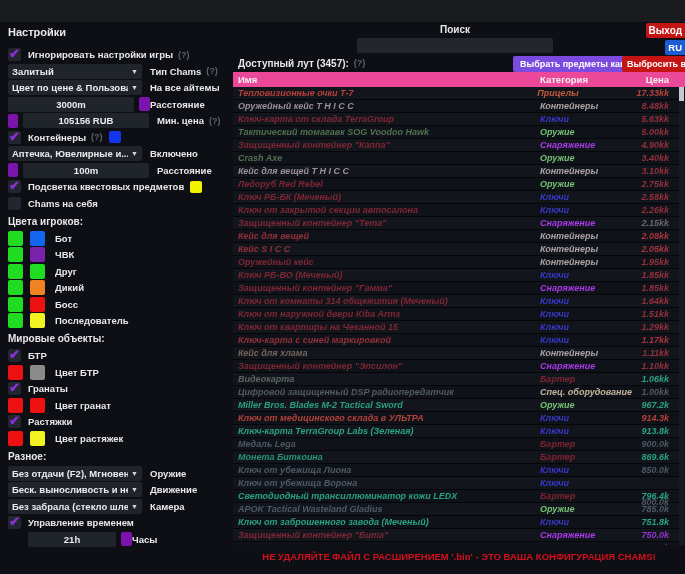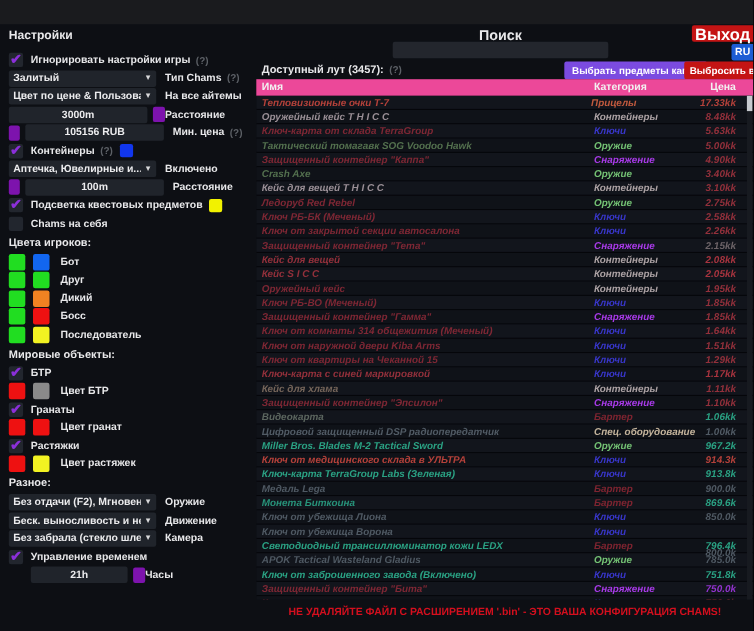--- a/index.html
+++ b/index.html
@@ -25,25 +25,25 @@
   .selectbox + .lbl, .inputbox + .lbl, .sw + .lbl{margin-left:8px;}
   .inputbox{flex:none;width:126px;height:15px;background:#20242b;border-radius:2px;color:#ececee;
             font-size:9.5px;text-align:center;line-height:15px;}
   .inputbox.narrow{width:88px;}
   .swl{flex:none;width:10px;height:14px;border-radius:2px;margin-right:5px;}
   .swr{flex:none;width:11px;height:14px;border-radius:2px;margin-left:5px;}
   .psw{flex:none;width:15px;height:15px;border-radius:2px;margin-right:7px;}
   .pair-lbl{margin-left:3px;}
 
   
-  .search-label{position:absolute;top:24px;left:355px;width:200px;text-align:center;color:#e8e8ea;font-size:13px;}
+  .search-label{position:absolute;top:24px;left:355px;width:200px;text-align:center;color:#e8e8ea;font-size:10px;}
   .search-input{position:absolute;top:38px;left:357px;width:196px;height:15px;background:#23262d;border:none;
                 border-radius:2px;color:#eee;font-size:10px;padding:0 5px;box-sizing:border-box;font-weight:bold;}
   .exit-btn{position:absolute;top:23px;right:0;height:15px;min-width:33px;background:#c41414;color:#fff;
-            font-size:15px;font-weight:bold;border:none;border-radius:2px 0 0 2px;padding:0 3px;cursor:pointer;
+            font-size:10px;font-weight:bold;border:none;border-radius:2px 0 0 2px;padding:0 3px;cursor:pointer;
             font-family:"Liberation Sans",sans-serif;}
   .ru-btn{position:absolute;top:40px;right:0;height:15px;min-width:19px;background:#1d5dd4;color:#fff;
           font-size:9.5px;font-weight:bold;border:none;border-radius:2px 0 0 2px;padding:0 3px;cursor:pointer;
           font-family:"Liberation Sans",sans-serif;}
 
   
   .loot-bar{position:absolute;top:58px;left:238px;display:flex;color:#e8e8ea;font-size:10px;}
   .kappa{position:absolute;top:56px;left:513px;height:16px;background:#7b4be0;color:#fff;font-size:9px;
          font-weight:bold;border:none;border-radius:2px;padding:0 7px;cursor:pointer;
          font-family:"Liberation Sans",sans-serif;}
@@ -136,20 +136,25 @@
           <span class="lbl">Chams на себя</span>
         </div>
         <div class="lp-heading">Цвета игроков:</div>
         <div class="lp-row">
           <span class="psw" style="background: rgb(33, 221, 33);"></span>
           <span class="psw" style="background: rgb(18, 102, 240);"></span>
           <span class="lbl pair-lbl">Бот</span>
         </div>
         <div class="lp-row">
           <span class="psw" style="background: rgb(33, 221, 33);"></span>
+          <span class="psw" style="background: rgb(122, 34, 170);"></span>
+          <span class="lbl pair-lbl">ЧВК</span>
+        </div>
+        <div class="lp-row">
+          <span class="psw" style="background: rgb(33, 221, 33);"></span>
           <span class="psw" style="background: rgb(33, 221, 33);"></span>
           <span class="lbl pair-lbl">Друг</span>
         </div>
         <div class="lp-row">
           <span class="psw" style="background: rgb(33, 221, 33);"></span>
           <span class="psw" style="background: rgb(240, 130, 34);"></span>
           <span class="lbl pair-lbl">Дикий</span>
         </div>
         <div class="lp-row">
           <span class="psw" style="background: rgb(33, 221, 33);"></span>
@@ -401,21 +406,21 @@
           <span class="tname" style="color: rgb(42, 161, 131);">Светодиодный трансиллюминатор кожи LEDX</span>
           <span class="tcat" style="color: rgb(126, 36, 48);">Бартер</span>
           <span class="tprice" style="color: rgb(42, 161, 131);">796.4k</span>
         </div>
         <div class="trow">
           <span class="tname" style="color: rgb(79, 89, 99);">APOK Tactical Wasteland Gladius</span>
           <span class="tcat" style="color: rgb(116, 194, 116);">Оружие</span>
           <span class="tprice" style="color: rgb(79, 89, 99);">785.0k</span>
         </div>
         <div class="trow">
-          <span class="tname" style="color: rgb(42, 161, 131);">Ключ от заброшенного завода (Включено)</span>
+          <span class="tname" style="color: rgb(42, 161, 131);">Ключ от заброшенного завода (Меченый)</span>
           <span class="tcat" style="color: rgb(56, 54, 200);">Ключи</span>
           <span class="tprice" style="color: rgb(42, 161, 131);">751.8k</span>
         </div>
         <div class="trow">
           <span class="tname" style="color: rgb(126, 39, 52);">Защищенный контейнер "Бита"</span>
           <span class="tcat" style="color: rgb(168, 58, 232);">Снаряжение</span>
           <span class="tprice" style="color: rgb(146, 51, 207);">750.0k</span>
         </div>
         <div class="trow">
           <span class="tname" style="color: rgb(126, 39, 52);">Ключ-карта</span>

